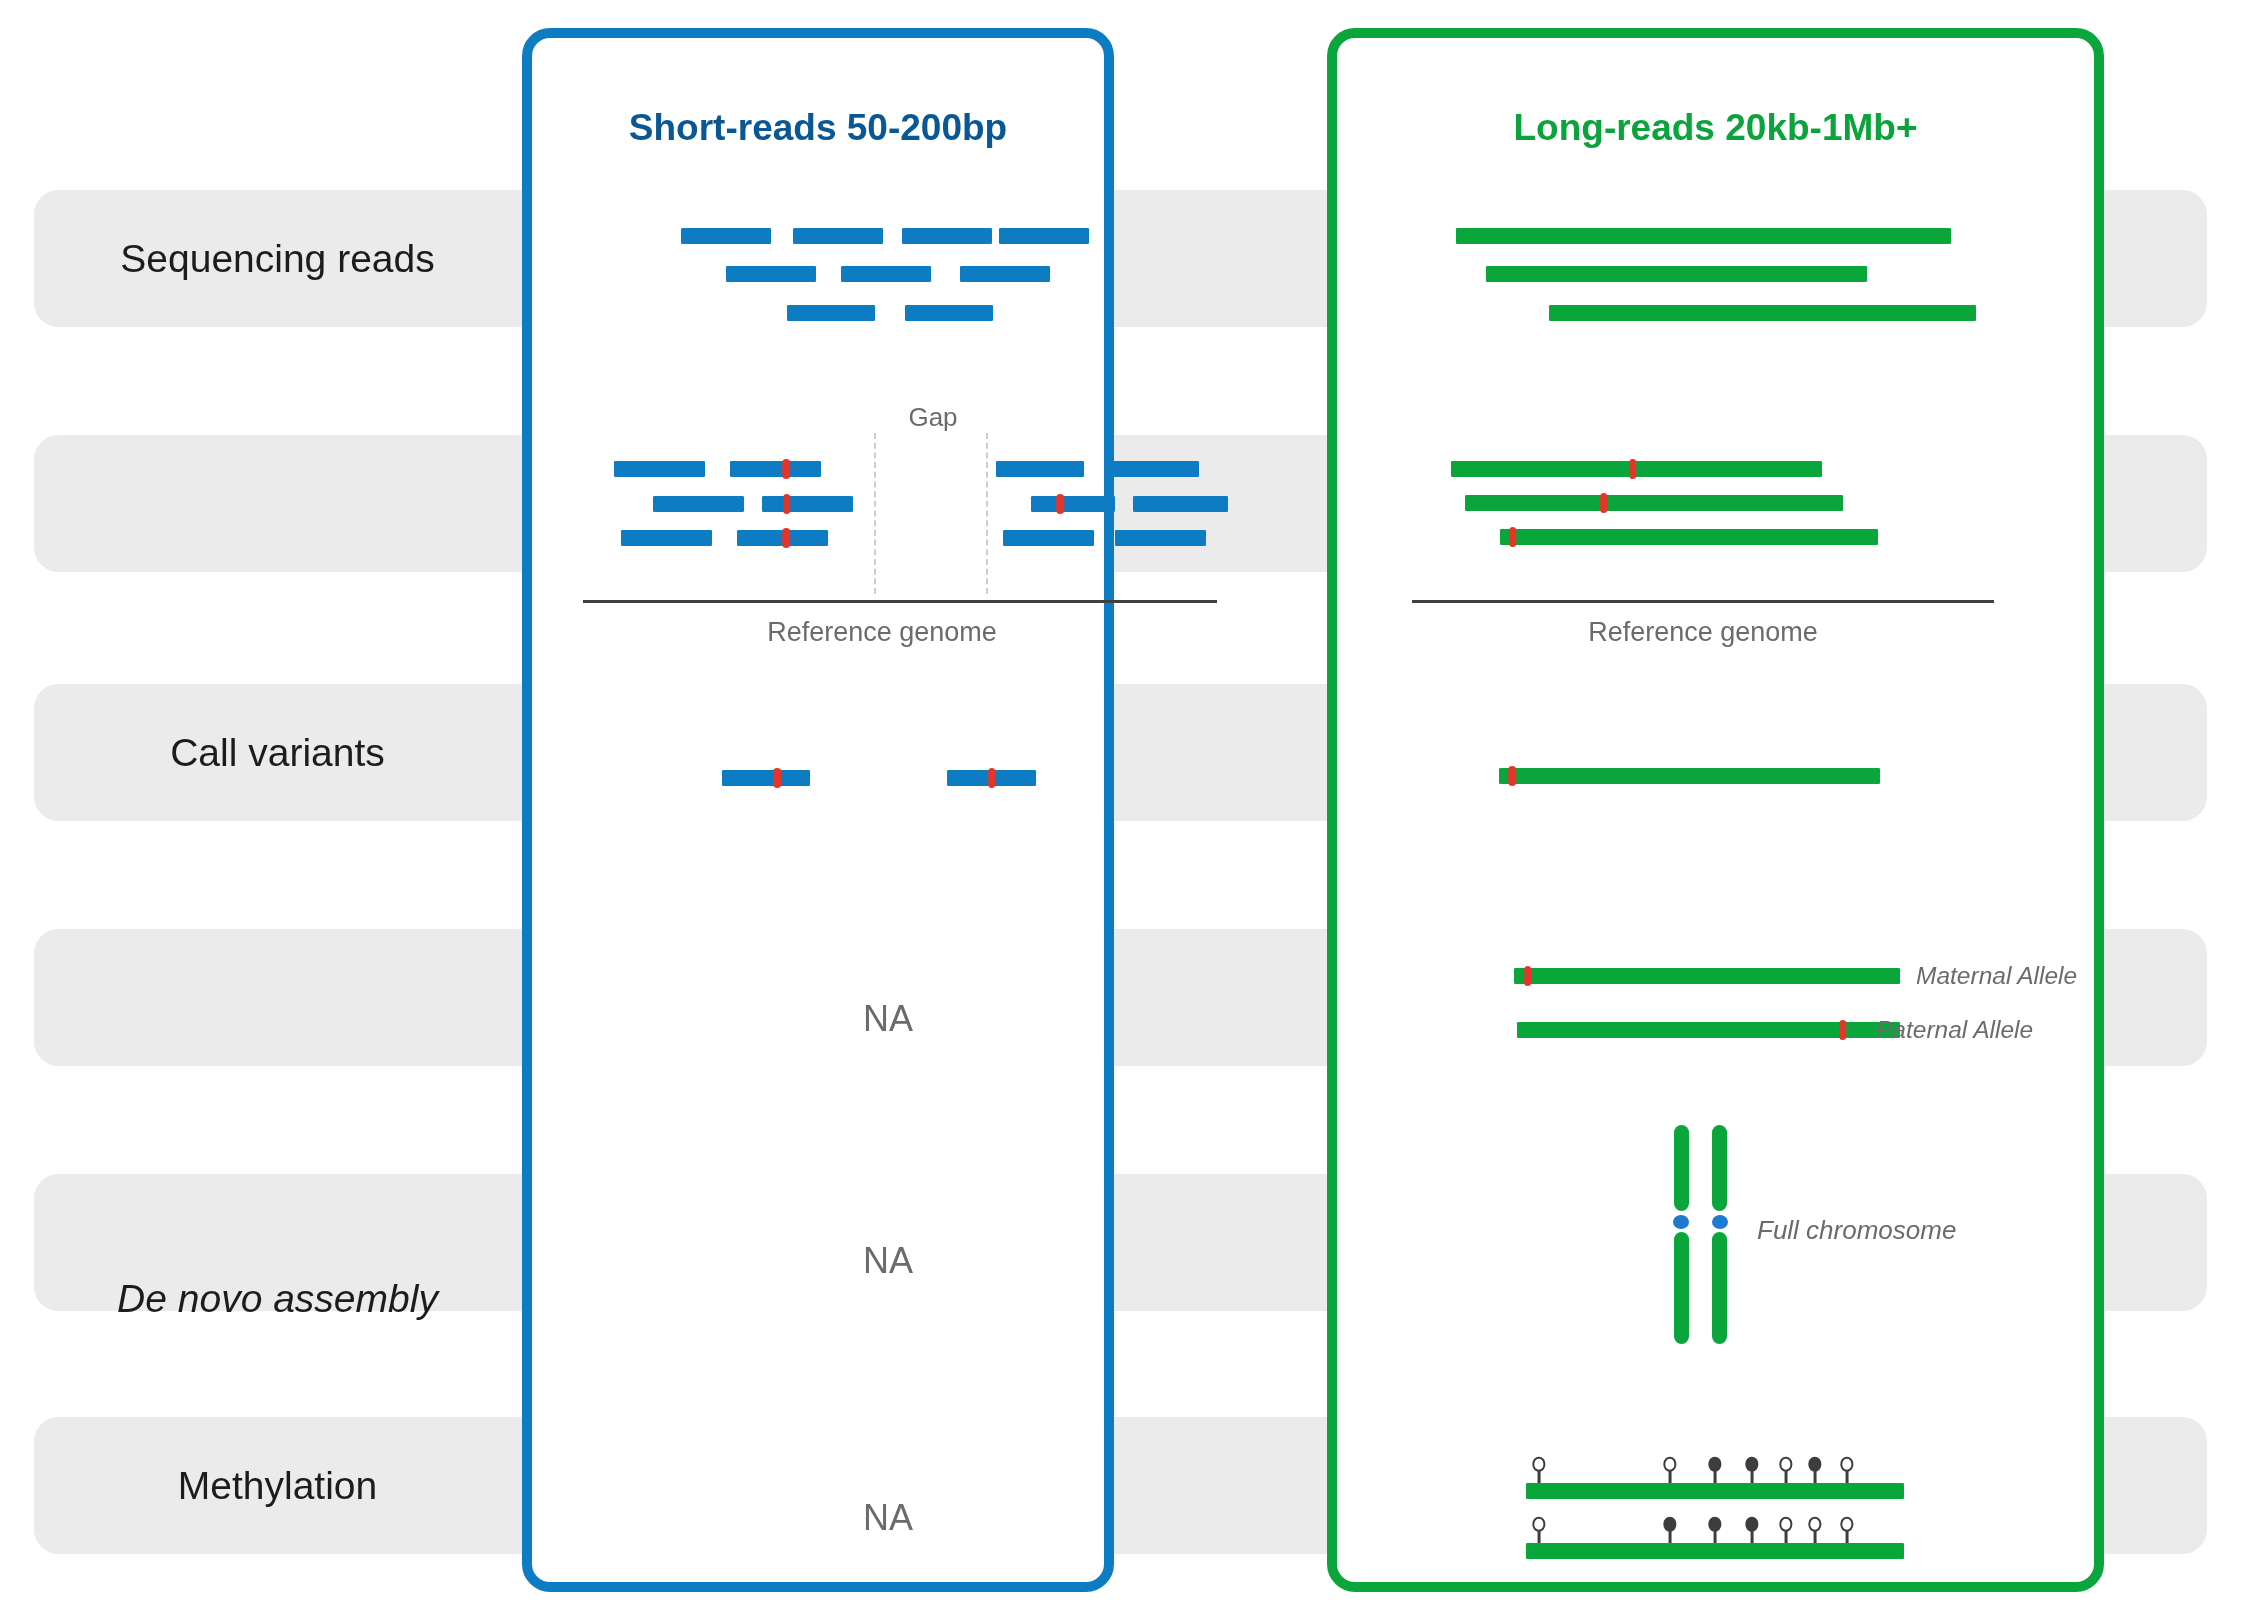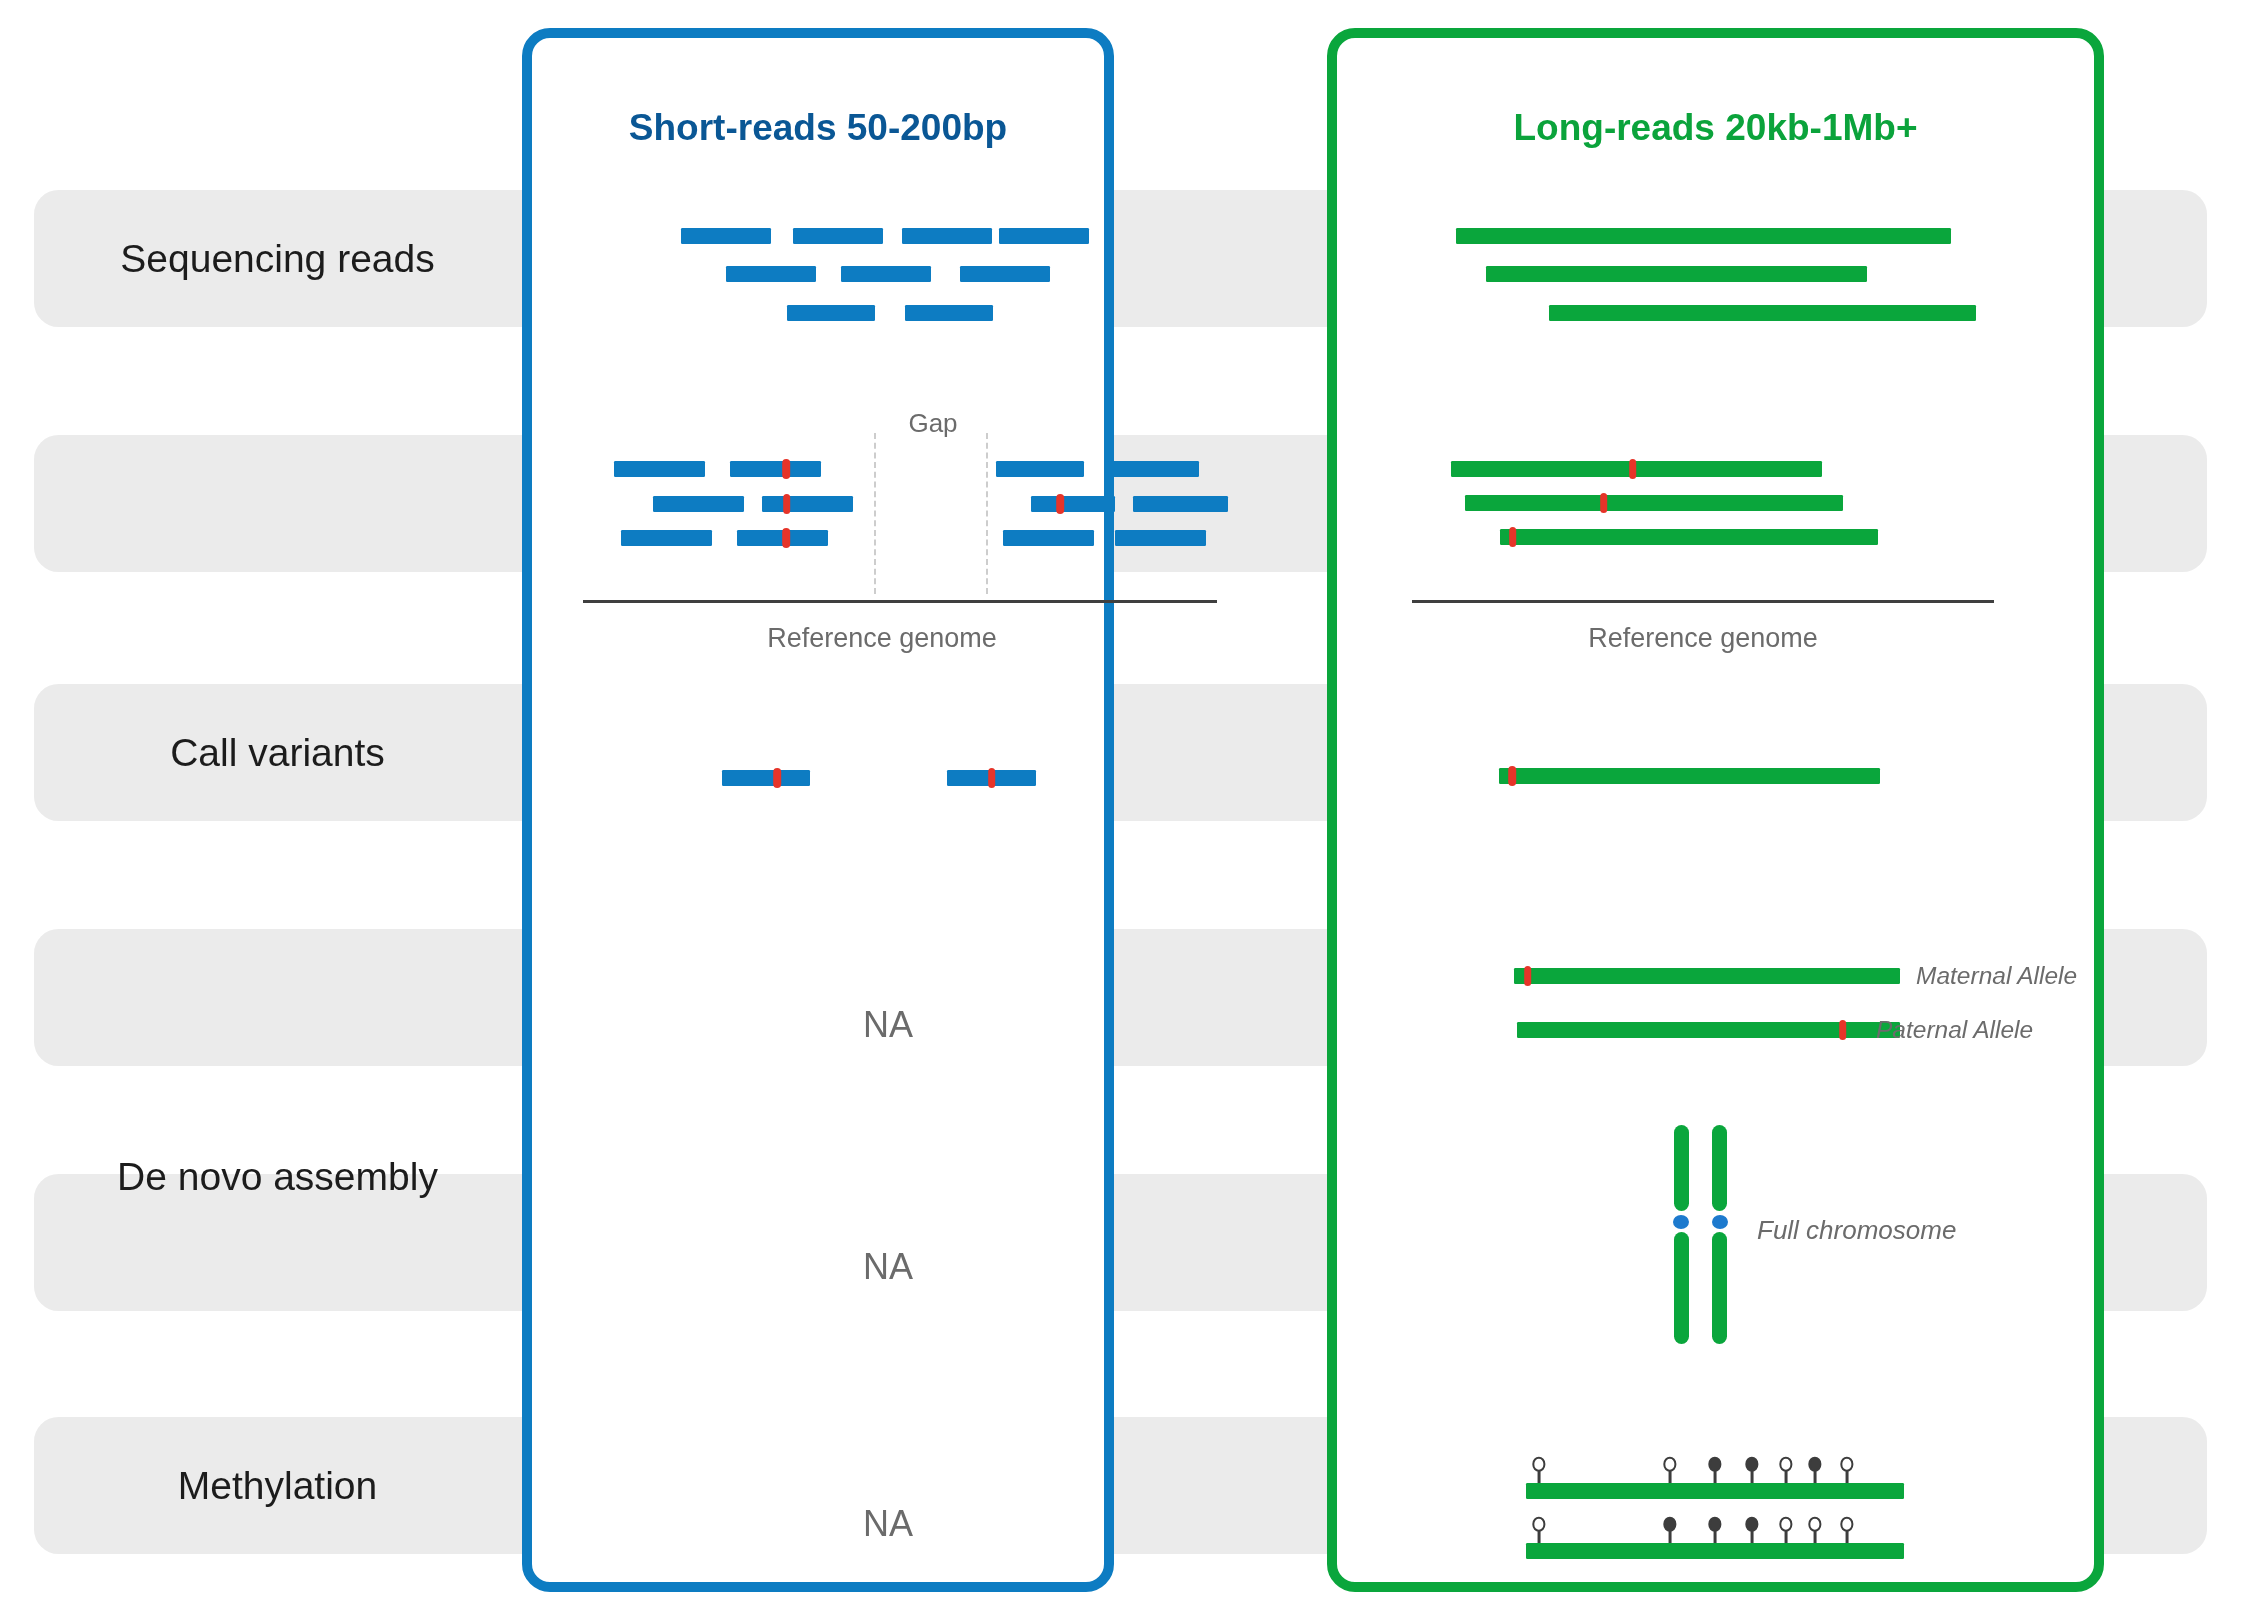--- a/index.html
+++ b/index.html
@@ -16,41 +16,41 @@
   #panel-long .panel-title{color:var(--green_title);}
   #layer-shapes{z-index:3;pointer-events:none;}
   .band{position:absolute;left:34px;width:2173px;height:137px;border-radius:24.5px;background:var(--band);}
   .row-label{position:absolute;left:34px;width:487px;height:137px;text-align:center;
              font-size:39px;color:var(--text);white-space:pre;display:flex;align-items:center;justify-content:center;}
   .bar{position:absolute;border-radius:1.2px;}
   .tick{position:absolute;top:-2.3px;width:7.6px;border-radius:4.1px;background:var(--red);transform:translateX(-50%);}
   .refline{position:absolute;height:2.9px;background:var(--line);}
   .dash{position:absolute;width:0px;border-left:2.3px dashed var(--dash);}
   .anno{position:absolute;color:var(--muted);white-space:pre;}
-  .anno.center{transform:translate(-50%,-50%);margin-top:6px;}
+  .anno.center{transform:translate(-50%,-50%);}
   .anno.left{transform:translate(0,-50%);font-style:italic;}
   .arm{position:absolute;width:14.6px;border-radius:7.6px;background:var(--green);}
   .centromere{position:absolute;width:16px;height:14px;border-radius:50%;background:var(--centromere);transform:translate(-50%,-50%);}
   .stem{position:absolute;width:2.9px;background:var(--lolli);transform:translateX(-50%);}
   .head{position:absolute;width:9.3px;height:10.5px;border:2.9px solid var(--lolli);border-radius:50%;transform:translate(-50%,-50%);background:#fff;}
   .head.filled{background:var(--lolli);}
 </style>
 </head>
 <body>
 
 <div id="root">
   <div id="layer-bands" class="layer">
       <div class="band" style="top: 190px;"></div>
       <div class="row-label" style="top: 190px;">Sequencing reads</div>
       <div class="band" style="top: 435px;"></div>
       <div class="band" style="top: 684px;"></div>
       <div class="row-label" style="top: 684px;">Call variants</div>
       <div class="band" style="top: 929px;"></div>
       <div class="band" style="top: 1174px;"></div>
-      <div class="row-label" style="top: 1108px;">De novo assembly</div>
+      <div class="row-label" style="top: 1230px; font-style: italic;">De novo assembly</div>
       <div class="band" style="top: 1417px;"></div>
       <div class="row-label" style="top: 1417px;">Methylation</div>
     </div>
 
   <div id="panel-short" class="panel">
     <div class="panel-title">Short-reads 50-200bp</div>
   </div>
   <div id="panel-long" class="panel">
     <div class="panel-title">Long-reads 20kb-1Mb+</div>
   </div>

